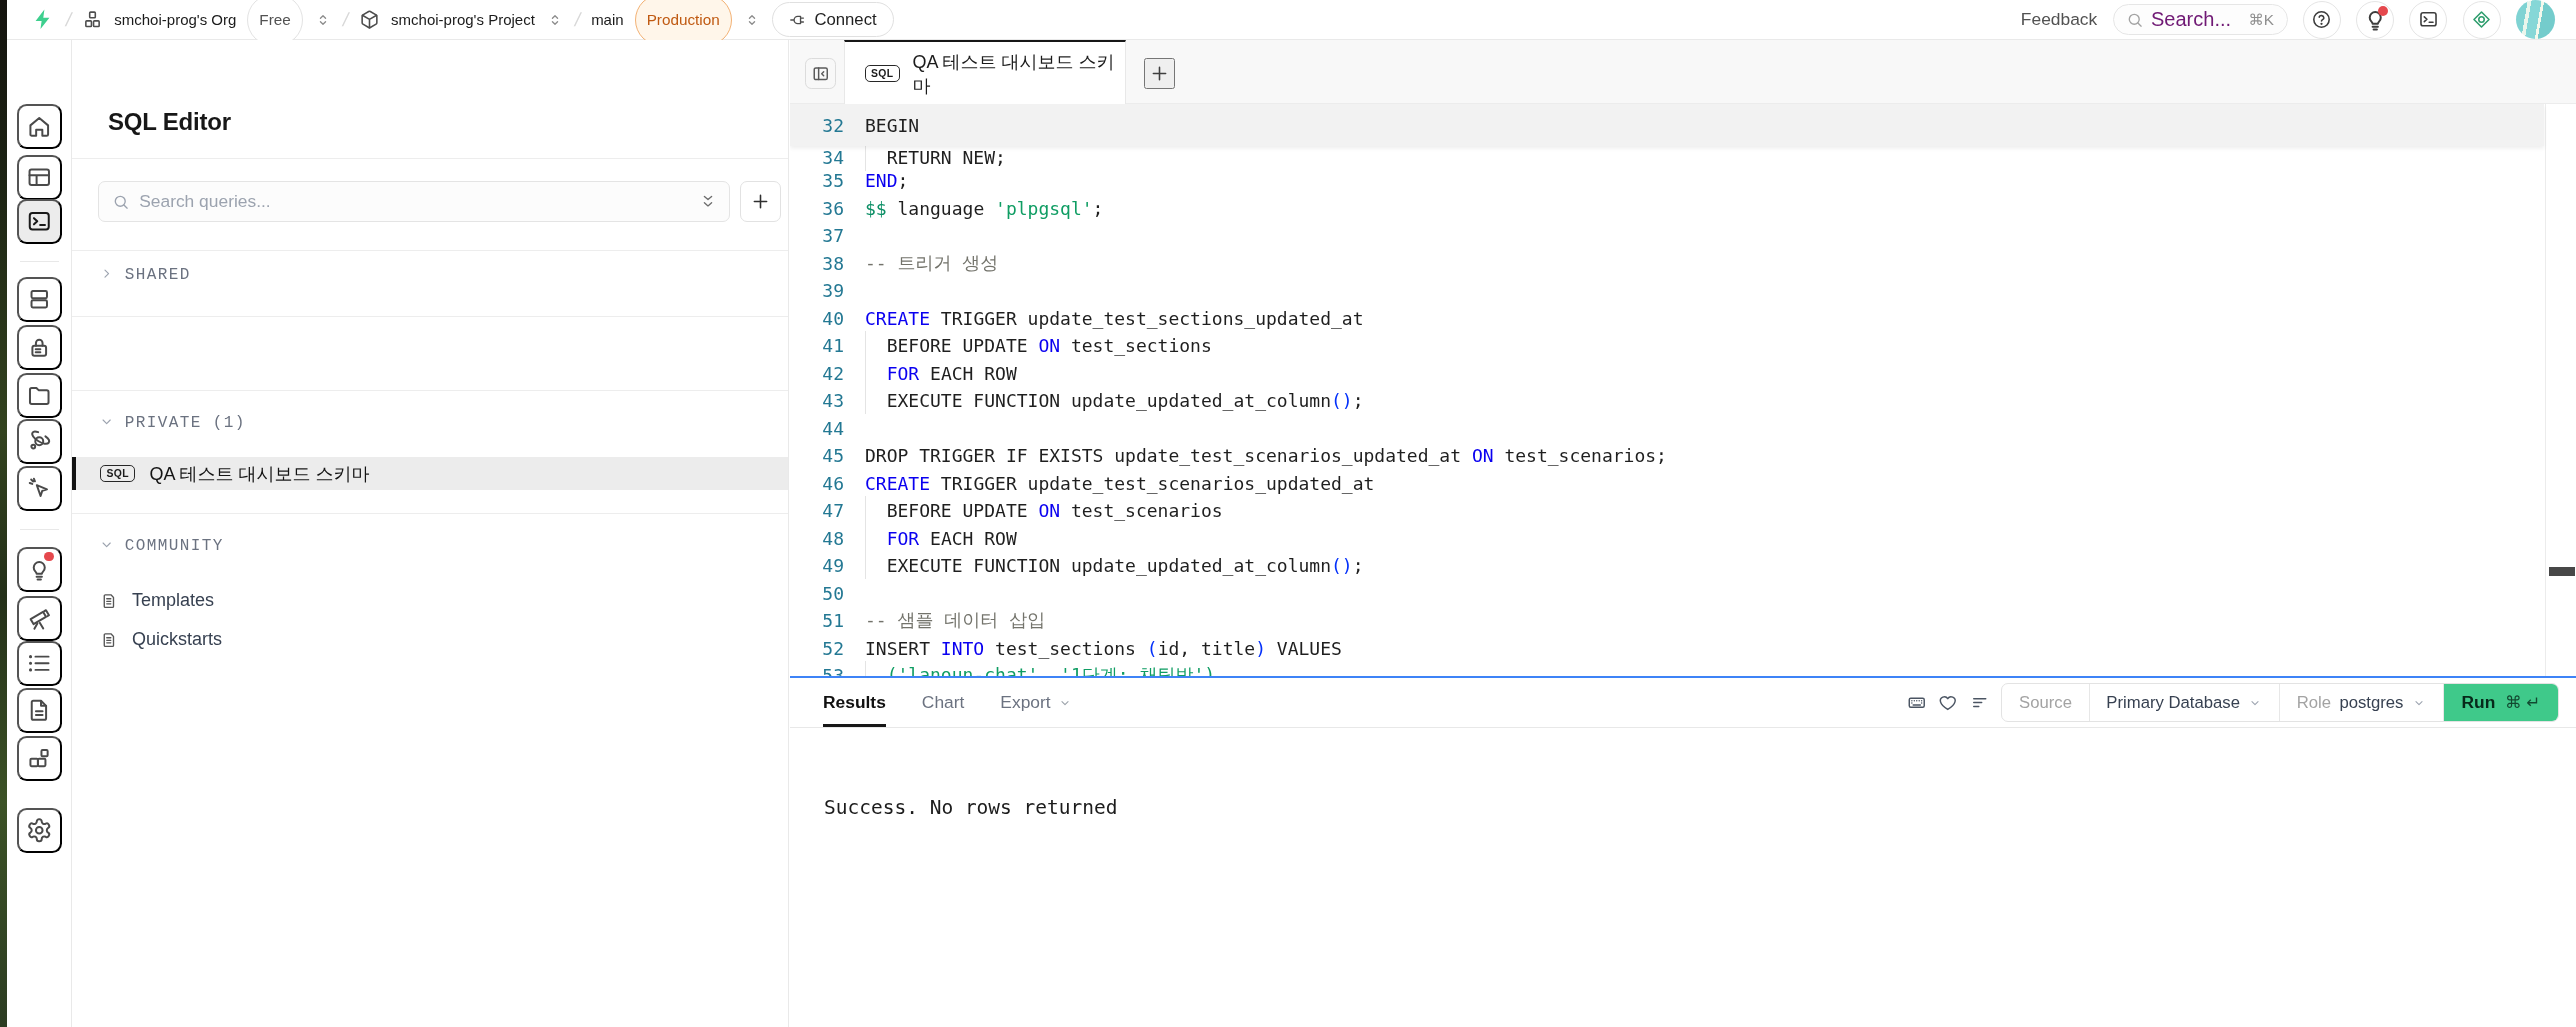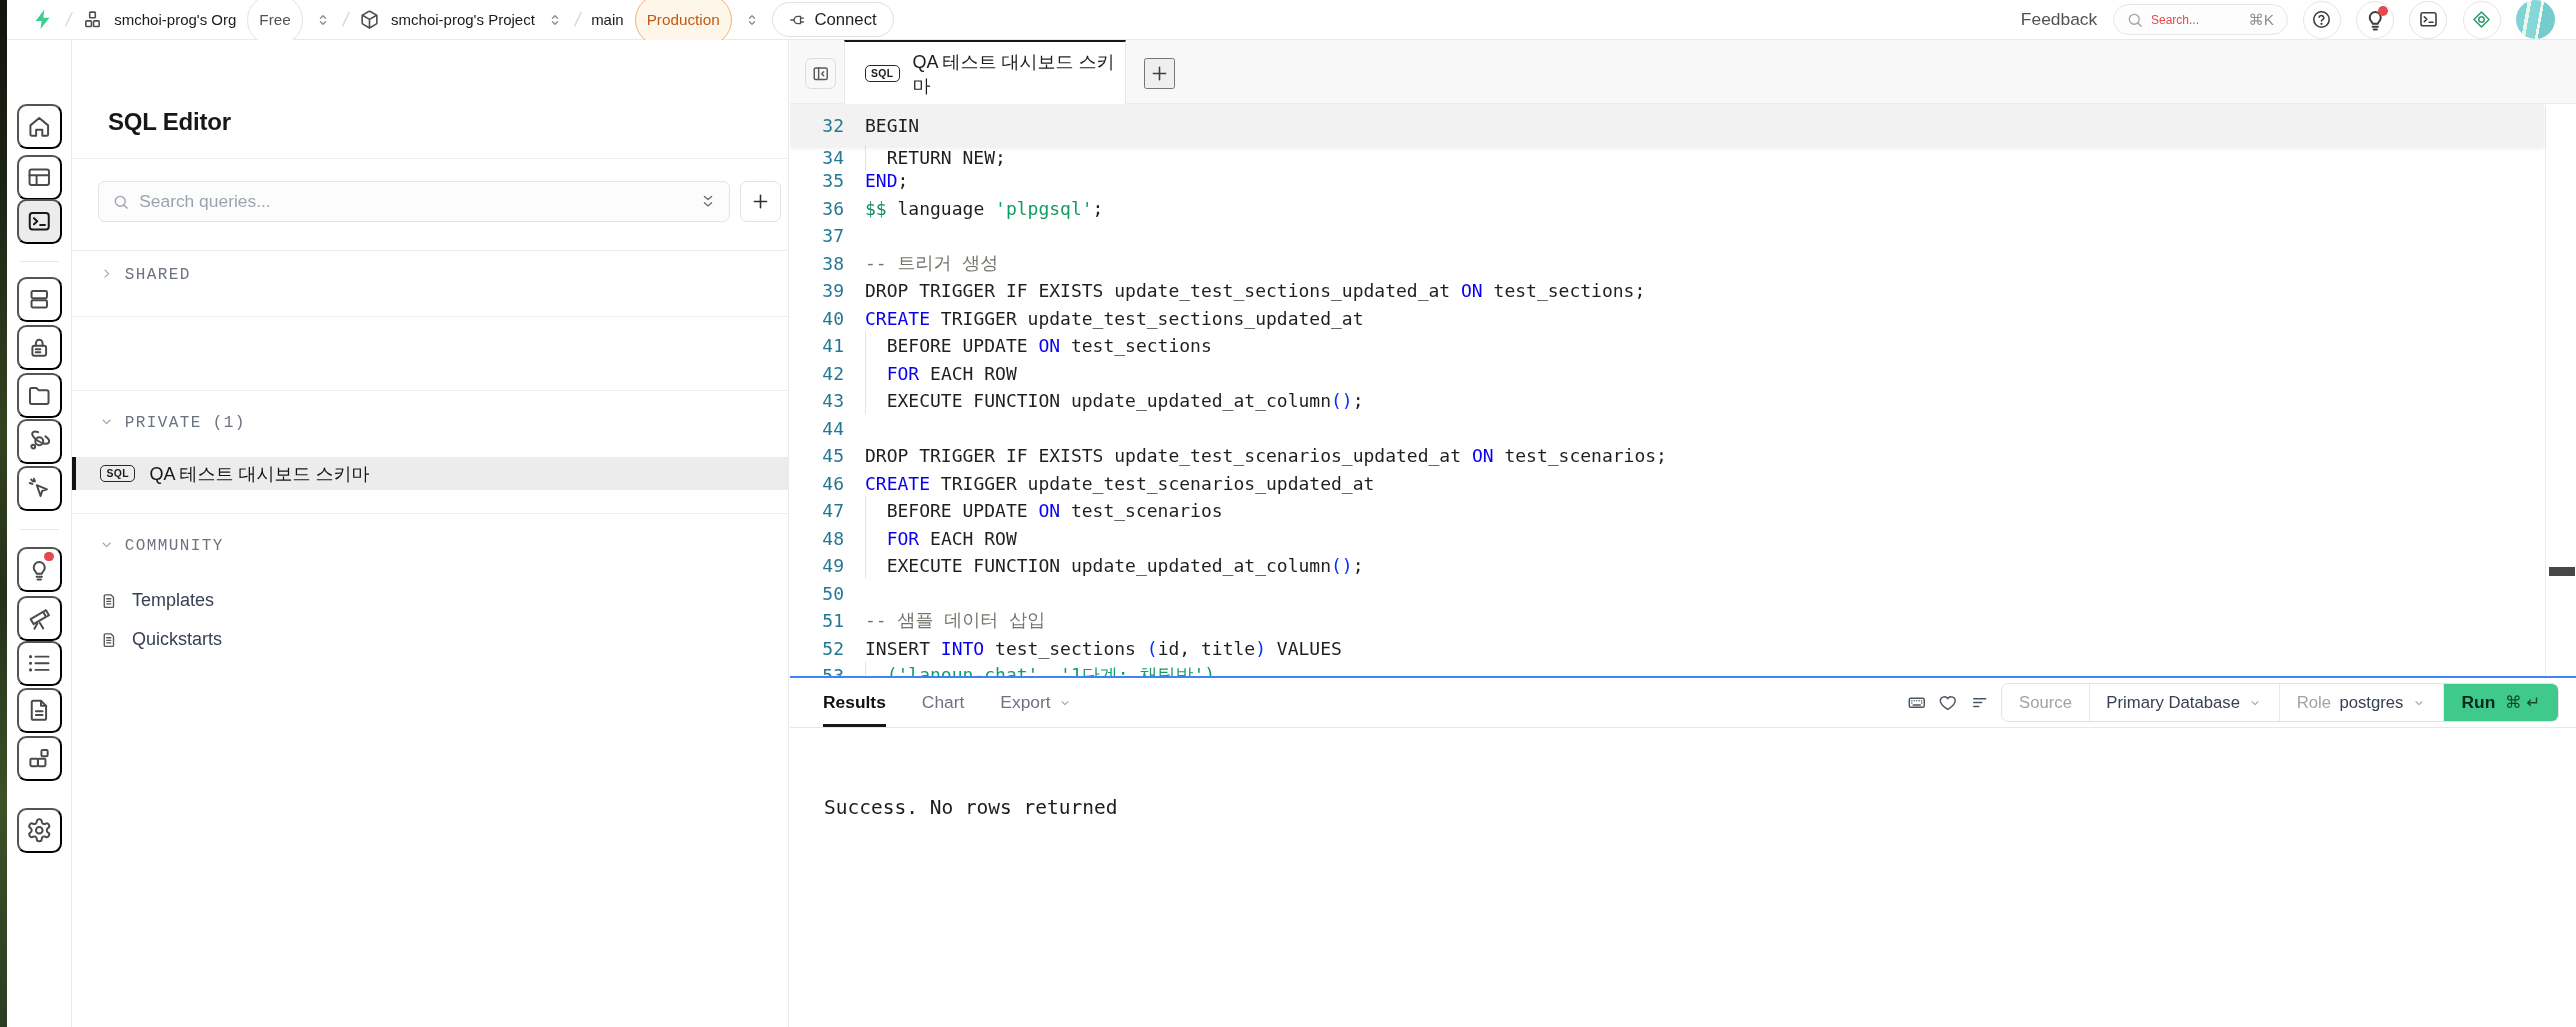--- a/index.html
+++ b/index.html
@@ -21,21 +21,21 @@
   .pill { display:inline-flex; align-items:center; border:0.7px solid #e3e3e3; border-radius:696px;
     padding:16px 11px; font-size:15.3px; color:#525252; background:#fff; }
   .pill.production { border-color:#f3b275; background:#fff6ea; color:#c05a12; }
   .updown { color:#8d8d8d; display:flex; }
   .connect-btn { display:inline-flex; align-items:center; gap:7px; border:0.7px solid #e0e0e0; border-radius:696px;
     padding:6.3px 16.7px; font-size:16.7px; color:#1f1f1f; background:#fff; }
   .tb-right { margin-left:auto; display:flex; align-items:center; gap:15.3px; }
   .feedback { font-size:17.4px; color:#525252; }
   .tb-search { width:175px; height:31px; border:0.7px solid #e6e6e6; background:#fdfdfd; border-radius:696px;
     display:flex; align-items:center; gap:7px; padding:0 12.5px; color:#a3a3a3; }
-  .tb-search .ph { font-size:12px; color:#ef4444; }
+  .tb-search .ph { font-size:20px; color:#701a75; }
   .tb-search .kbd { margin-left:auto; font-size:15.3px; color:#8f8f8f; }
   .circle-btn { width:38px; height:38px; border-radius:50%; border:0.7px solid #e5e5e5; background:#fff;
     display:flex; align-items:center; justify-content:center; color:#3d3d3d; position:relative; }
   .circle-btn.ai { color:#2f9e6e; }
   .dot { position:absolute; top:4.2px; right:4.9px; width:10.4px; height:10.4px; border-radius:50%; background:#e5484d; }
   .avatar { width:39px; height:39px; border-radius:50%;
     background:linear-gradient(100deg,#7fd3d3 0 26%,#eaf6ec 26% 34%,#86d7d7 34% 56%,#f3f8ec 56% 62%,#74cccc 62% 100%); }
 
   
   .rail { position:absolute; left:7px; top:40px; width:65px; height:987px; background:#fff; border-right:0.7px solid #e9e9e9; }
@@ -471,21 +471,20 @@
           <div class="cl" style="top: 117px;">
             <span class="ln">37</span>
             <span class="ct"></span>
           </div>
           <div class="cl" style="top: 145px;">
             <span class="ln">38</span>
             <span class="ct"><span class="tok-c">-- 트리거 생성</span></span>
           </div>
           <div class="cl" style="top: 172px;">
             <span class="ln">39</span>
-            <span class="ct"><span class="tok-d">DROP TRIGGER IF EXISTS update_test_sections_updated_at </span><span class="tok-k">ON</span><span class="tok-d"> test_sections;</span></span>
           </div>
           <div class="cl" style="top: 200px;">
             <span class="ln">40</span>
             <span class="ct"><span class="tok-k">CREATE</span><span class="tok-d"> TRIGGER update_test_sections_updated_at</span></span>
           </div>
           <div class="cl g" style="top: 227px;">
             <span class="ln">41</span>
             <span class="ct"><span class="tok-d">  BEFORE UPDATE </span><span class="tok-k">ON</span><span class="tok-d"> test_sections</span></span>
           </div>
           <div class="cl g" style="top: 255px;">

